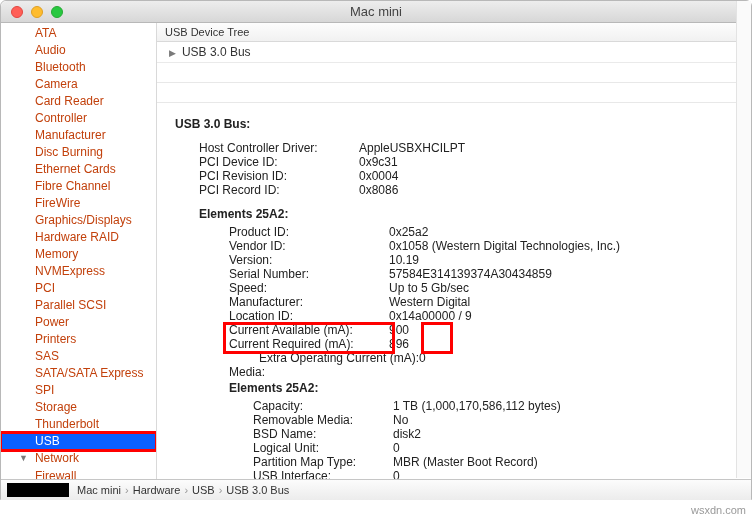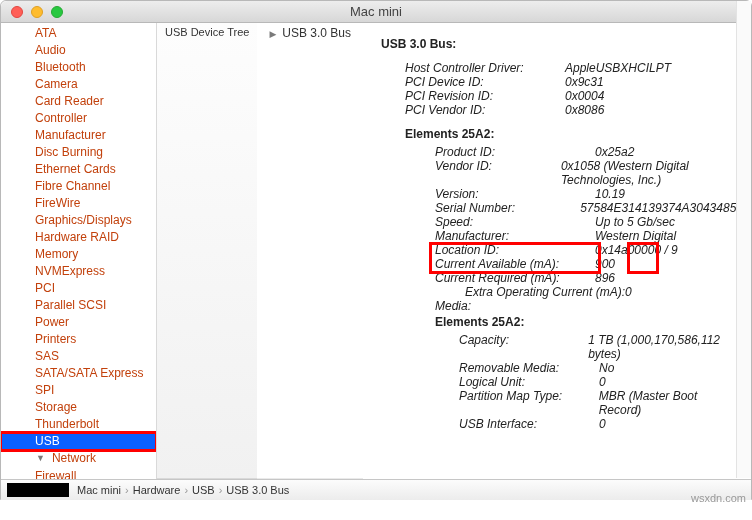--- a/index.html
+++ b/index.html
@@ -9,39 +9,39 @@
 .traffic { display: flex; gap: 8px; padding-left: 10px; }
 .dot { width: 12px; height: 12px; border-radius: 50%; }
 .dot.r { background: #ff5f57; border:1px solid #e24640;} .dot.y { background:#febc2e; border:1px solid #dfa023;} .dot.g { background:#28c840; border:1px solid #26a934;}
 .title { position: absolute; left: 0; right: 0; text-align: center; font-size: 13px; color: #444; }
 .body { display: flex; height: 456px; }
 .sidebar { width: 156px; border-right: 1px solid #d9d9d9; overflow:hidden; font-size: 12px; padding-top: 2px;}
 .sidebar .item { padding: 1px 4px 1px 34px; white-space: nowrap; cursor: default; line-height: 15px; color:#c2410c;}
 .sidebar .item.sel { background: #0a60ff; color: #fff; }
 .sidebar .item.sel.outline { outline: 3px solid #ff0000; outline-offset: -1px;}
 .sidebar .item.expand::before { content:"▼"; font-size:9px; color:#7a7a7a; margin-left:-16px; margin-right:7px; position:relative; top:-1px;}
-.main { flex: 1; display: flex; flex-direction: row; }
+.main { flex: 1; display: flex; flex-direction: column; }
 .treehdr { background: linear-gradient(#fdfdfd,#f1f1f1); border-bottom: 1px solid #d9d9d9; padding: 3px 8px; font-size: 11px; color: #333; font-weight: 500;}
 .treerow { border-bottom: 1px solid #eaeaea; padding: 3px 12px; font-size: 12px; color:#333;}
 .treerow .disc::before{content:"▶"; font-size:9px; color:#7a7a7a; margin-right:6px;}
 .blank { height: 20px; border-bottom:1px solid #e8e8e8;}
 .details { flex:1; padding: 14px 8px 0 18px; font-size: 12px; overflow:hidden; position:relative;}
 .details .h1 { font-weight: bold; margin-bottom: 10px; }
-.kv { display:flex;font-style:italic; }
+.kv { display:flex; }
 .kv .k { width: 160px; text-align:left; }
 .kv.sub .k { width: 160px; padding-left: 0px;}
 .indent1 { padding-left: 24px; }
 .indent2 { padding-left: 54px; }
 .indent3 { padding-left: 78px; }
 .h2 { font-weight: bold; margin-top: 10px; margin-bottom: 4px;}
 .redbox { position:absolute; border: 3px solid #ff0000; pointer-events:none;}
 .pathbar { height: 21px; border-top: 1px solid #c6c6c6; background: linear-gradient(#fcfcfc,#ececec); display:flex; align-items:center; padding: 0 6px; font-size: 11px; color:#333;}
 .pathbar .seg { margin: 0 4px; }
 .pathbar .sep { color:#999; }
-.wm { position:absolute; right:6px; bottom:16px; font-size:11px; color:#999;}
+.wm { position:absolute; right:6px; bottom:4px; font-size:11px; color:#999;}
 .blackbox { width:62px; height:14px; background:#000; display:inline-block; margin-right:4px;}
 .scrollbar { position:absolute; right:0; top:0; bottom:21px; width:15px; background:#fafafa; border-left:1px solid #e3e3e3;}
 </style>
 </head>
 <body>
 
 <div class="window">
   <div class="titlebar">
     <div class="traffic">
       <div class="dot r"></div>
@@ -71,21 +71,21 @@
       <div class="item">PCI</div>
       <div class="item">Parallel SCSI</div>
       <div class="item">Power</div>
       <div class="item">Printers</div>
       <div class="item">SAS</div>
       <div class="item">SATA/SATA Express</div>
       <div class="item">SPI</div>
       <div class="item">Storage</div>
       <div class="item">Thunderbolt</div>
       <div class="item sel outline">USB</div>
-      <div class="item expand" style="padding-left:51px;">Network</div>
+      <div class="item expand" style="padding-left:34px;">Network</div>
       <div class="item">Firewall</div>
 
     </div>
 
     <div class="main">
       <div class="treehdr">USB Device Tree</div>
       <div class="treerow"><span class="disc"></span><span>USB 3.0 Bus</span></div>
       <div class="blank"></div>
       <div class="blank"></div>
 
@@ -98,21 +98,21 @@
             </div>
           <div class="kv">
               <div class="k">PCI Device ID:</div>
               <div>0x9c31</div>
             </div>
           <div class="kv">
               <div class="k">PCI Revision ID:</div>
               <div>0x0004</div>
             </div>
           <div class="kv">
-              <div class="k">PCI Vendor ID:</div>
+              <div class="k">PCI Record ID:</div>
               <div>0x8086</div>
             </div>
         </div>
 
         <div class="h2 indent1">Elements 25A2:</div>
         <div class="indent2">
           <div class="kv sub">
               <div class="k">Product ID:</div>
               <div>0x25a2</div>
             </div>
@@ -159,20 +159,24 @@
 
         <div class="h2 indent2" style="margin-top:2px;">Elements 25A2:</div>
         <div class="indent3">
           <div class="kv sub">
               <div class="k" style="width:140px;">Capacity:</div>
               <div>1 TB (1,000,170,586,112 bytes)</div>
             </div>
           <div class="kv sub">
               <div class="k" style="width:140px;">Removable Media:</div>
               <div>No</div>
+            </div>
+          <div class="kv sub">
+              <div class="k" style="width:140px;">BSD Name:</div>
+              <div>disk2</div>
             </div>
           <div class="kv sub">
               <div class="k" style="width:140px;">Logical Unit:</div>
               <div>0</div>
             </div>
           <div class="kv sub">
               <div class="k" style="width:140px;">Partition Map Type:</div>
               <div>MBR (Master Boot Record)</div>
             </div>
           <div class="kv sub">

